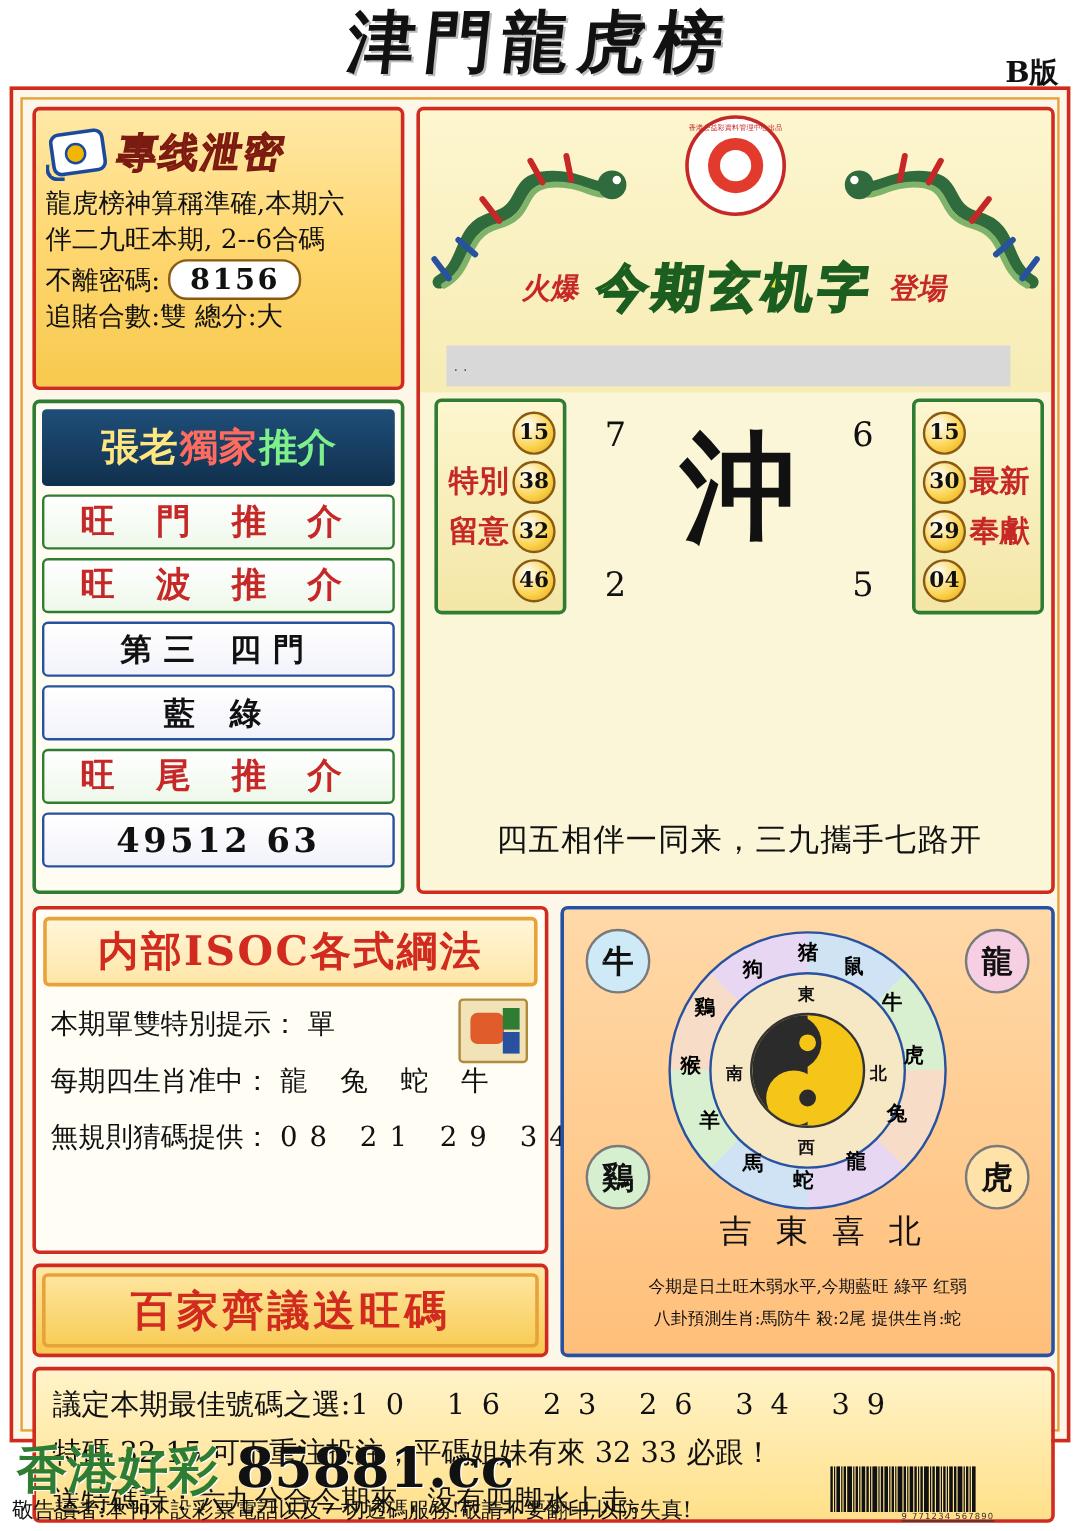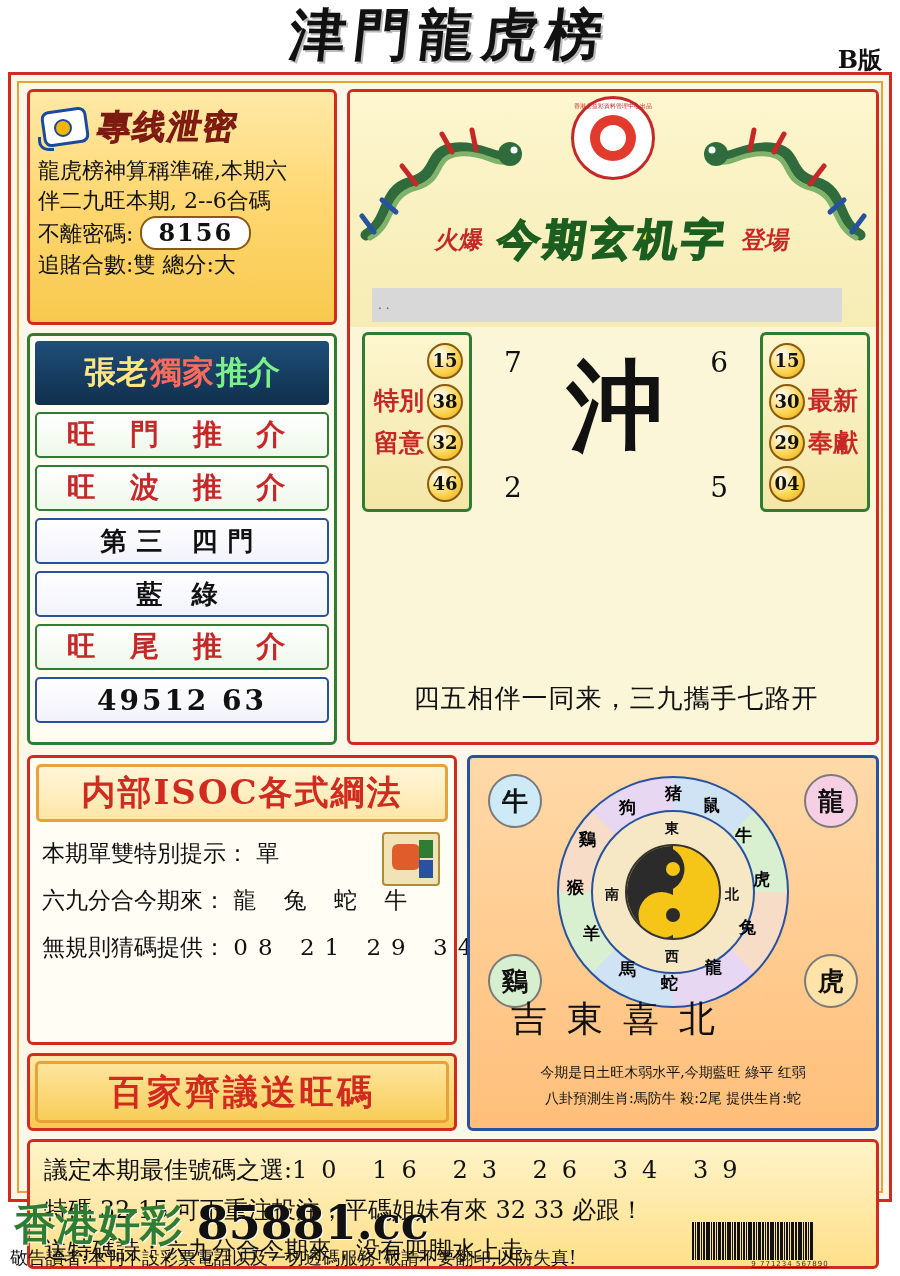--- a/index.html
+++ b/index.html
@@ -175,21 +175,21 @@
   }
   .corner-num {
     position:absolute; font-family:"DejaVu Serif", serif; font-size:28px; color:#111;
   }
   .cn-tl { left:146px; top:14px; }
   .cn-tr { right:146px; top:14px; }
   .cn-bl { left:146px; bottom:18px; }
   .cn-br { right:146px; bottom:18px; }
   .poem {
     position:absolute; left:14px; bottom:16px; width:504px;
-    font-family:Liberation Mono, monospace; font-size:26px; color:#111;
+    font-family:Liberation Serif, serif; font-size:26px; color:#111;
     line-height:52px; text-align:center; letter-spacing:1px;
   }
   
   #isoc {
     left:16px; top:680px; width:430px; height:290px;
     background:#fffdf4; border:3px solid #d12b1f; padding:6px;
   }
   .isoc-title {
     height:58px; border:3px solid #e8a23a; border-radius:5px;
     background:linear-gradient(180deg,#fff6d8,#ffe6a8);
@@ -263,22 +263,22 @@
   .taiji .d2 { position:absolute; left:25%; top:50%; width:50%; height:50%; border-radius:50%; background:#f5c518; transform:translateX(-25%);}
   .taiji .dot1 { position:absolute; left:50%; top:25%; width:14px; height:14px; border-radius:50%; background:#f5c518; transform:translate(-50%,-50%);}
   .taiji .dot2 { position:absolute; left:50%; top:75%; width:14px; height:14px; border-radius:50%; background:#2b2b2b; transform:translate(-50%,-50%);}
   .wlabel {
     position:absolute; font-family:"DejaVu Serif", serif; font-size:14px; color:#111; font-weight:bold;
   }
   .wz {
     position:absolute; font-family:"DejaVu Serif", serif; font-size:17px; font-weight:bold;
   }
   .bagua-foot1 {
-    position:absolute; left:0; right:0; bottom:84px; 
-    font-family:"DejaVu Serif", serif; font-size:36px; color:#111; letter-spacing:20px;padding-left:41px;
+    position:absolute; left:0; right:0; bottom:84px; text-align:center;
+    font-family:"DejaVu Serif", serif; font-size:27px; color:#111; letter-spacing:20px;padding-left:41px;
   }
   .bagua-note {
     position:absolute; left:10px; right:10px; font-family:"DejaVu Serif", serif;
     font-size:14px; color:#111; text-align:center; white-space:nowrap;
   }
   .bn1 { bottom:46px; }
   .bn2 { bottom:20px; }
   
   #bottom {
     left:16px; top:1064px; width:852px; height:130px;
@@ -425,21 +425,21 @@
       <div class="stamp">
         <div class="fist"></div>
           <div class="s1"></div>
           <div class="s2"></div>
       </div>
       <div class="isoc-line">
         <span>本期單雙特別提示：</span>
         <span class="vals">單</span>
       </div>
       <div class="isoc-line">
-        <span>六九分合今期來：</span>
+        <span>每期四生肖准中：</span>
         <span class="vals">龍  兔  蛇  牛</span>
       </div>
       <div class="isoc-line">
         <span>無規則猜碼提供：</span>
         <span class="vals">08  21  29  34</span>
       </div>
     </div>
 
     <div class="box" id="baijia">
       <div class="inner">百家齊議送旺碼</div>

